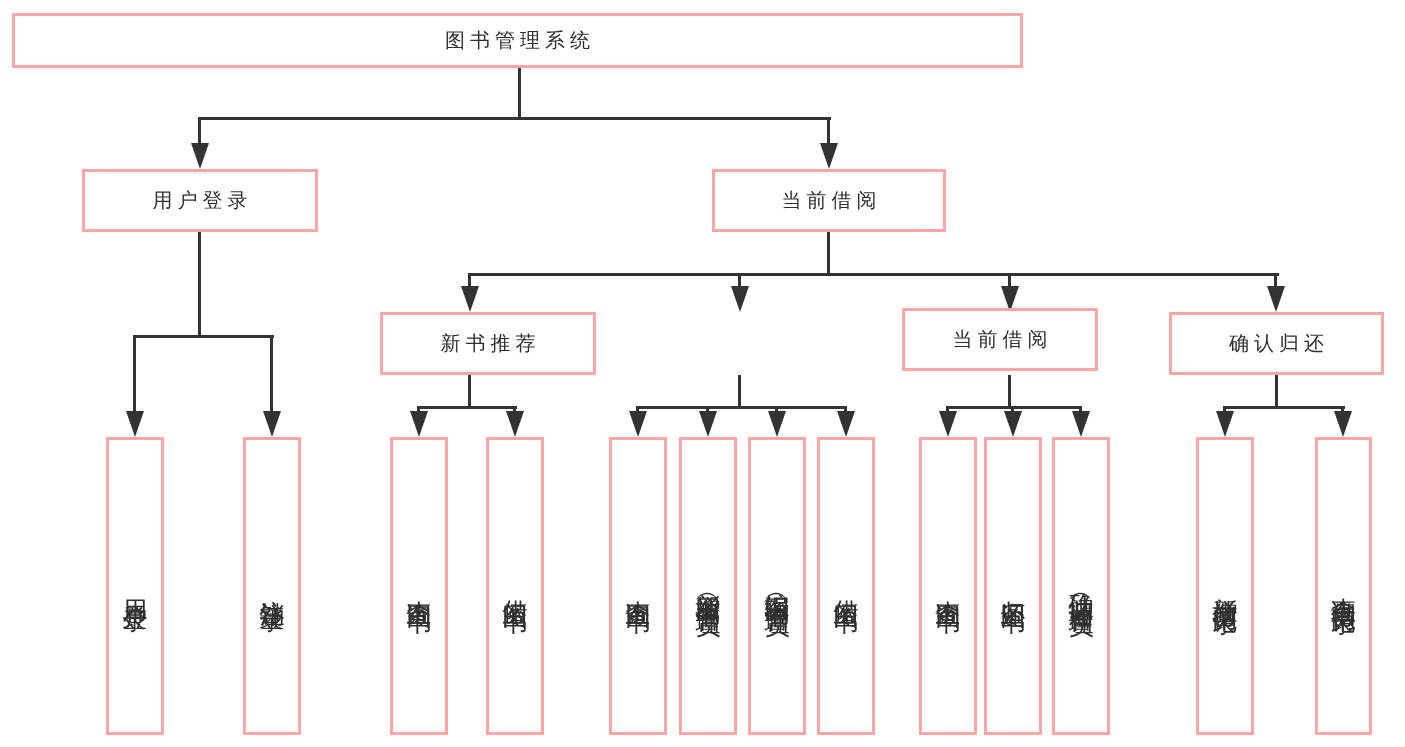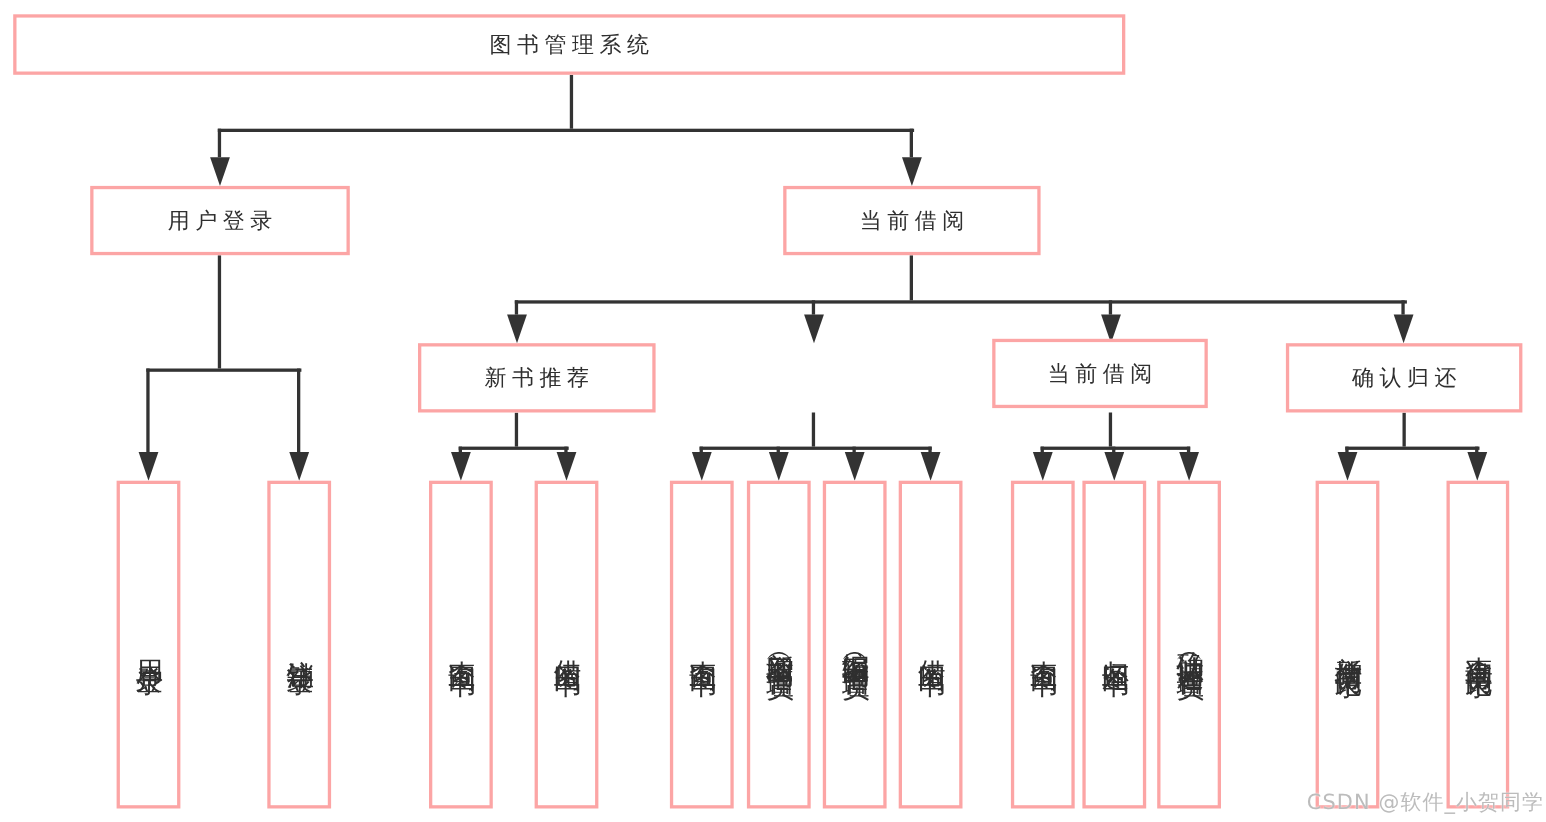--- a/index.html
+++ b/index.html
@@ -115,15 +115,14 @@
   <div class="box v" style="left:748px;top:437px;width:58px;height:298px">编辑图书（管理员）</div>
   <div class="box v" style="left:817px;top:437px;width:58px;height:298px">借阅图书</div>
 
   <div class="box v" style="left:919px;top:437px;width:58px;height:298px">查询图书</div>
   <div class="box v" style="left:984px;top:437px;width:58px;height:298px">归还图书</div>
   <div class="box v" style="left:1052px;top:437px;width:58px;height:298px">确认归还（管理员）</div>
 
   <div class="box v" style="left:1196px;top:437px;width:58px;height:298px">新增借阅记录</div>
   <div class="box v" style="left:1315px;top:437px;width:57px;height:298px">查询借阅记录</div>
 
-  <div class="watermark">CSDN @软件_小贺同学</div>
 
 </div>
 
 </body></html>

